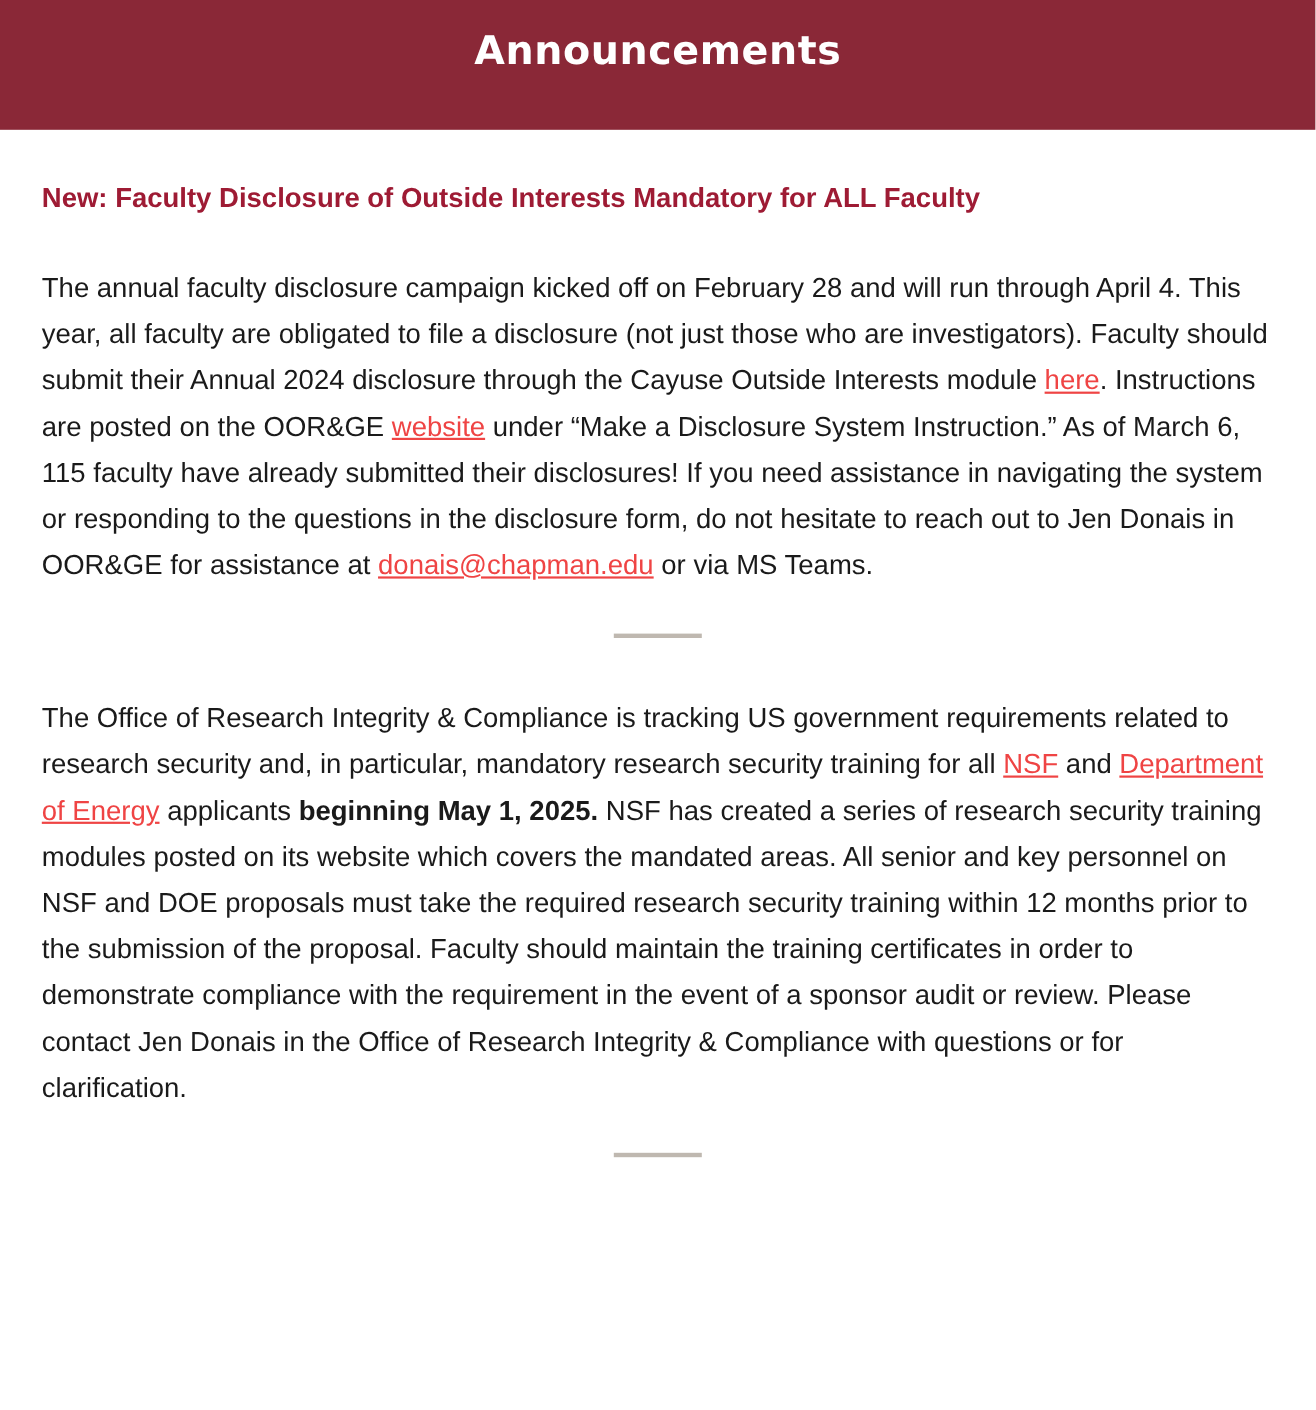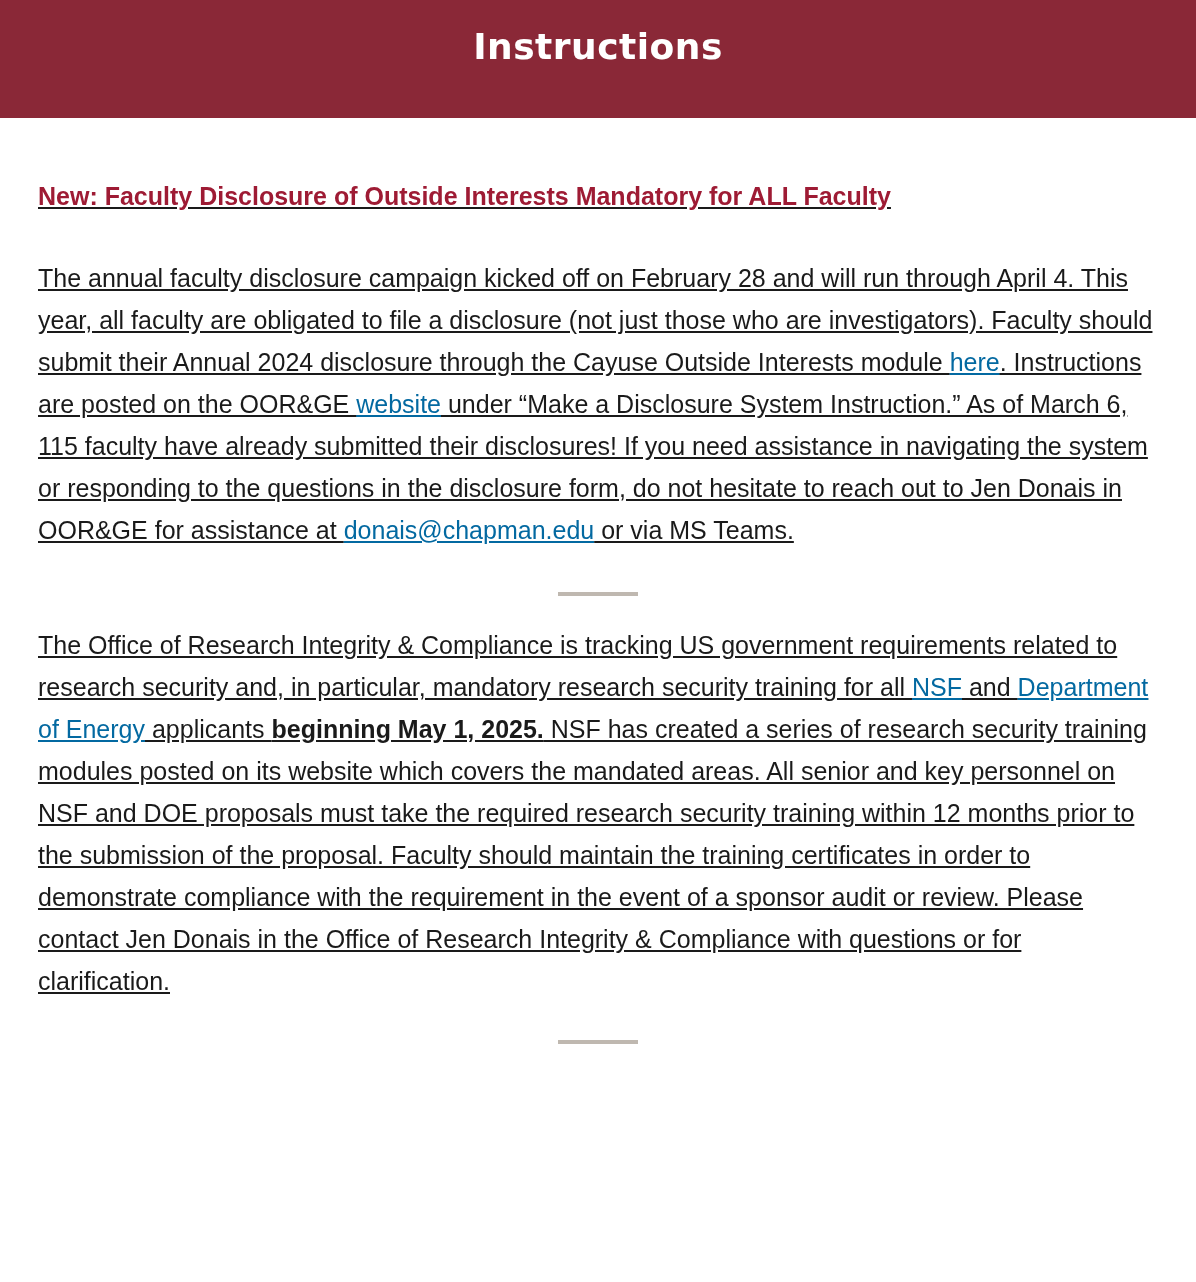--- a/index.html
+++ b/index.html
@@ -1,35 +1,35 @@
 <!DOCTYPE html>
 <html><head>
 <meta charset="utf-8">
 <style>
   html, body { margin:0; padding:0; background:#ffffff; }
   body { width:1196px; height:1282px; overflow:hidden; font-family:"Liberation Sans", sans-serif; color:#1a1a1a; }
   .banner { height:118px; background:#8a2837; display:flex; align-items:center; justify-content:center; }
   .banner h1 { margin:0; color:#ffffff; font-family:"DejaVu Sans", sans-serif; font-weight:bold; font-size:36px; letter-spacing:0.5px; position:relative; top:-13px; }
-  .content { padding:16px 38px;text-decoration:underline; }
+  .content { padding:0 38px; }
   .heading { color:#9e1b34; font-weight:bold; font-size:25px; line-height:42px; margin:0; }
   .para { font-size:25px; line-height:42px; margin:0; }
-  .para a { color:#0369a1; text-decoration:underline; }
+  .para a { color:#ef4444; text-decoration:underline; }
   .divider { width:80px; height:4px; background:#bfb8b0; margin:0 auto; }
   .s1-heading { padding-top:41px; }
   .s1-para { margin-top:40px; }
   .d1 { margin-top:41px; }
   .s2-heading { padding-top:42px; }
-  .s2-para { margin-top:28px; }
+  .s2-para { margin-top:52px; }
   .d2 { margin-top:38px; }
 </style>
 </head>
 <body>
 
 <div class="banner">
-  <h1>Instructions</h1>
+  <h1>Announcements</h1>
 </div>
 
 <div class="content">
   <section>
     <p class="heading s1-heading">New: Faculty Disclosure of Outside Interests Mandatory for ALL Faculty</p>
     <p class="para s1-para"><span>The annual faculty disclosure campaign kicked off on February 28 and will run through April 4.  This year, all faculty are obligated to file a disclosure (not just those who are investigators). Faculty should submit their Annual 2024 disclosure through the Cayuse Outside Interests module </span><a href="#">here</a><span>. Instructions are posted on the OOR&amp;GE </span><a href="#">website</a><span> under “Make a Disclosure System Instruction.”  As of March 6,  115 faculty have already submitted their disclosures!  If you need assistance in navigating the system or responding to the questions in the disclosure form, do not hesitate to reach out to Jen Donais in OOR&amp;GE for assistance at </span><a href="#">donais@chapman.edu</a><span> or via MS Teams.</span></p>
   </section>
 
   <div class="divider d1"></div>
 

